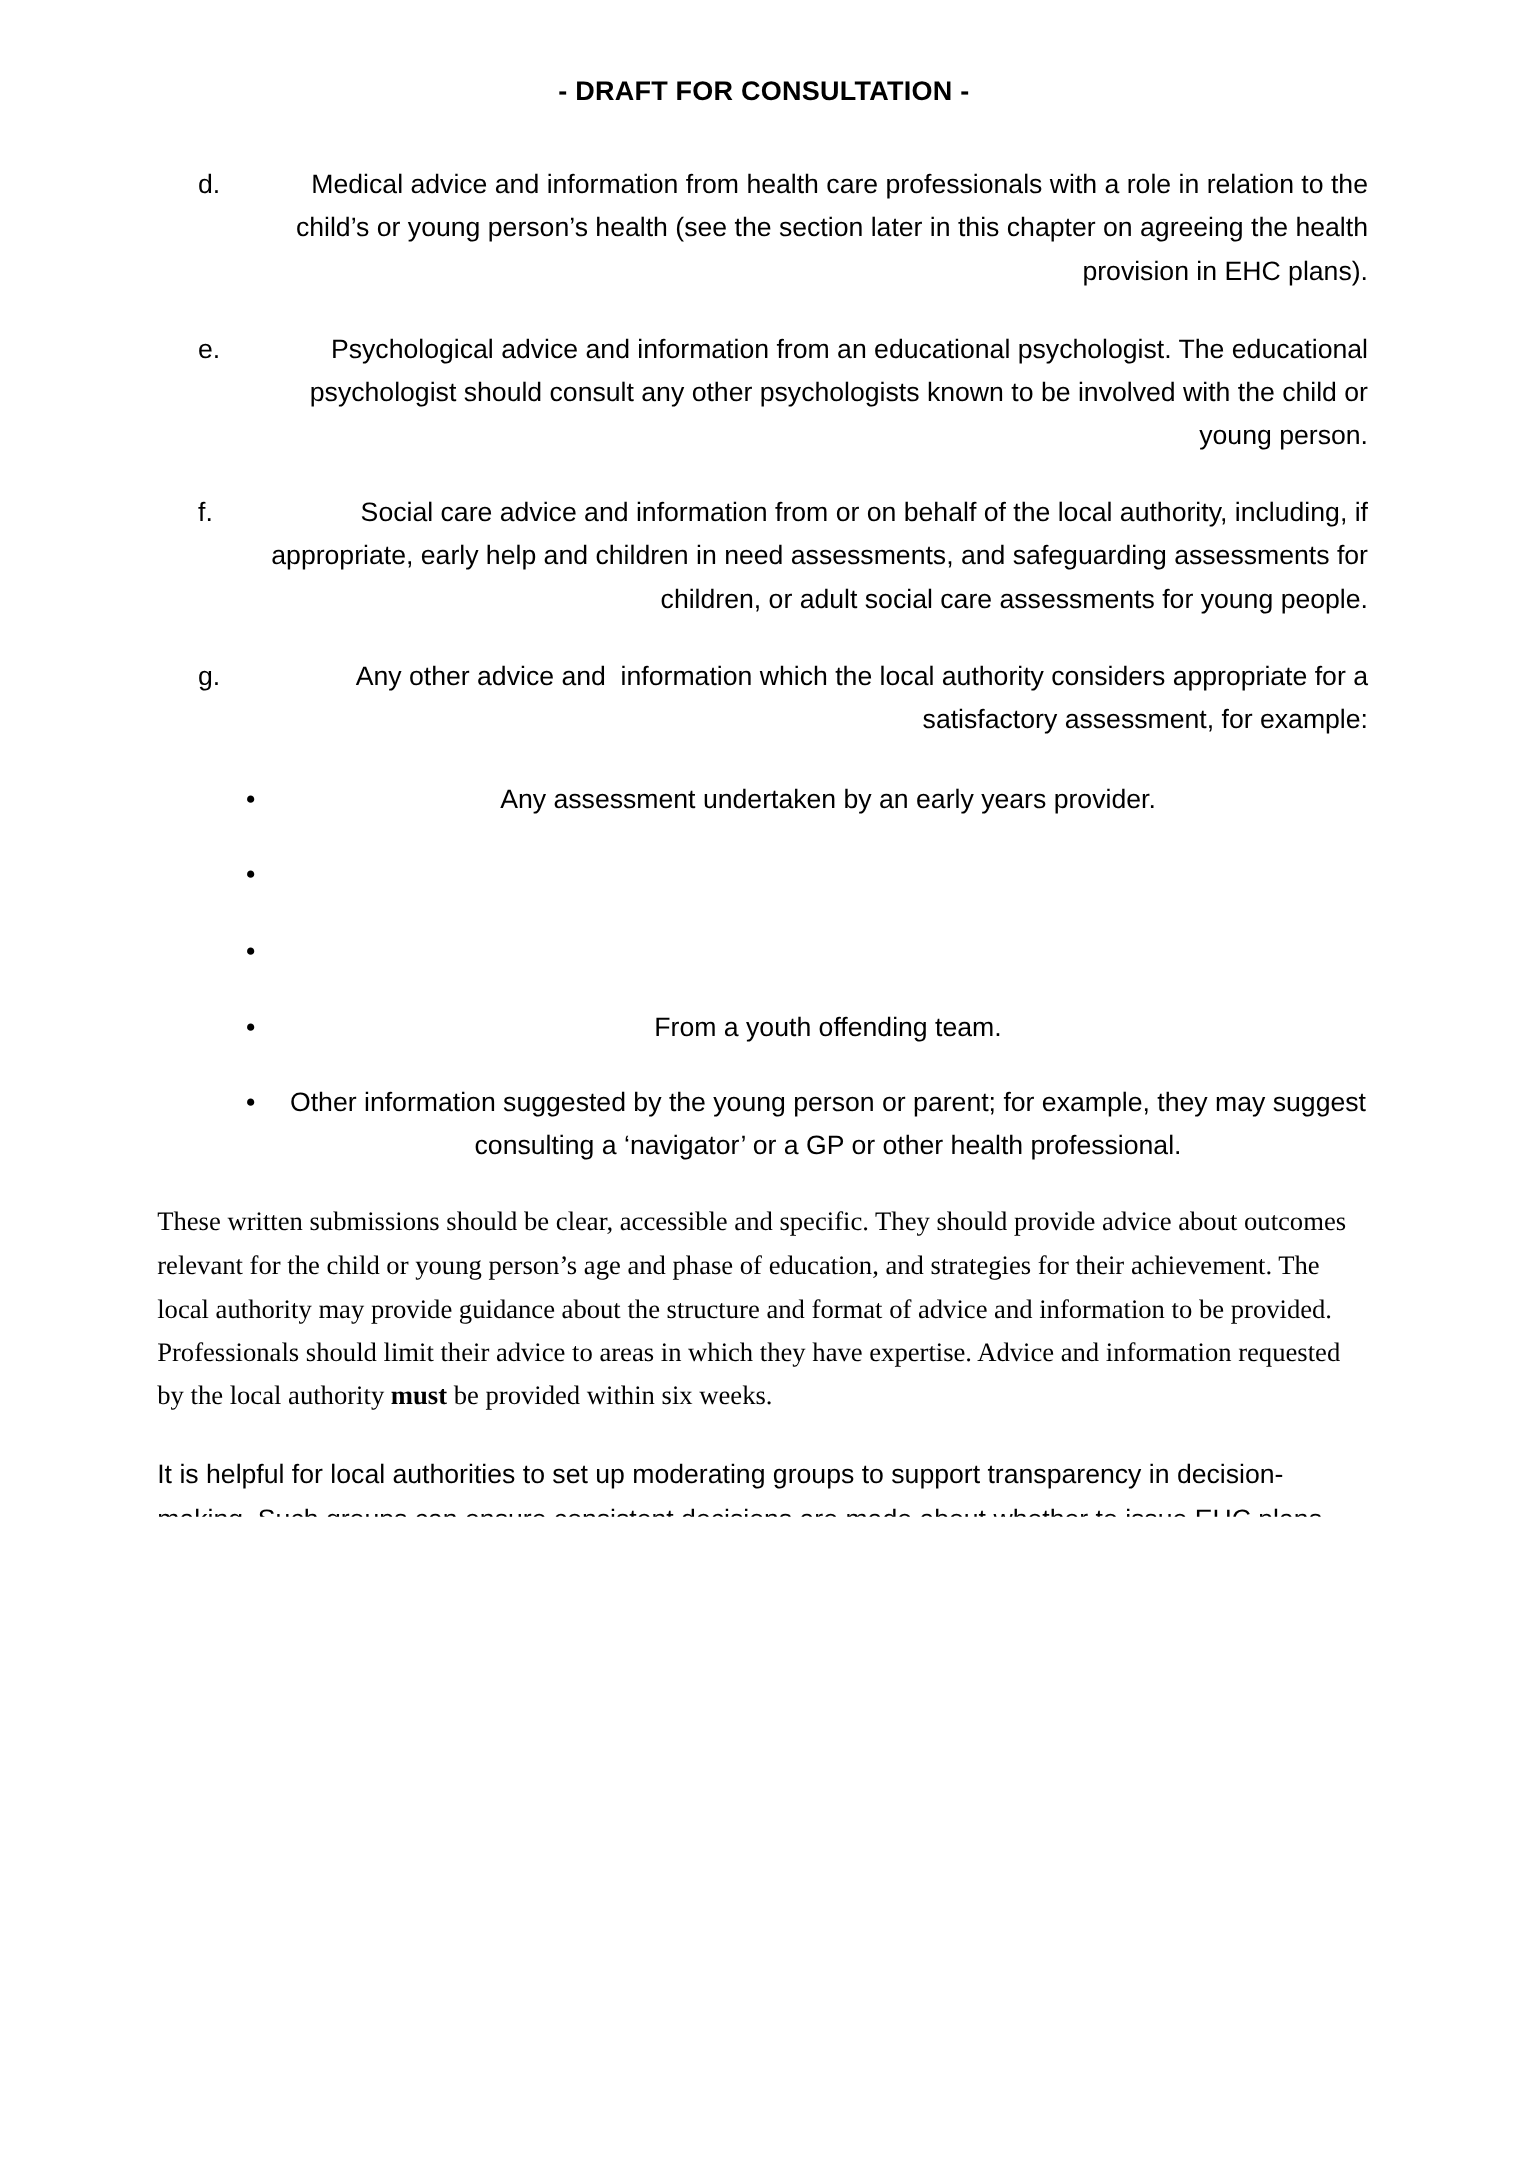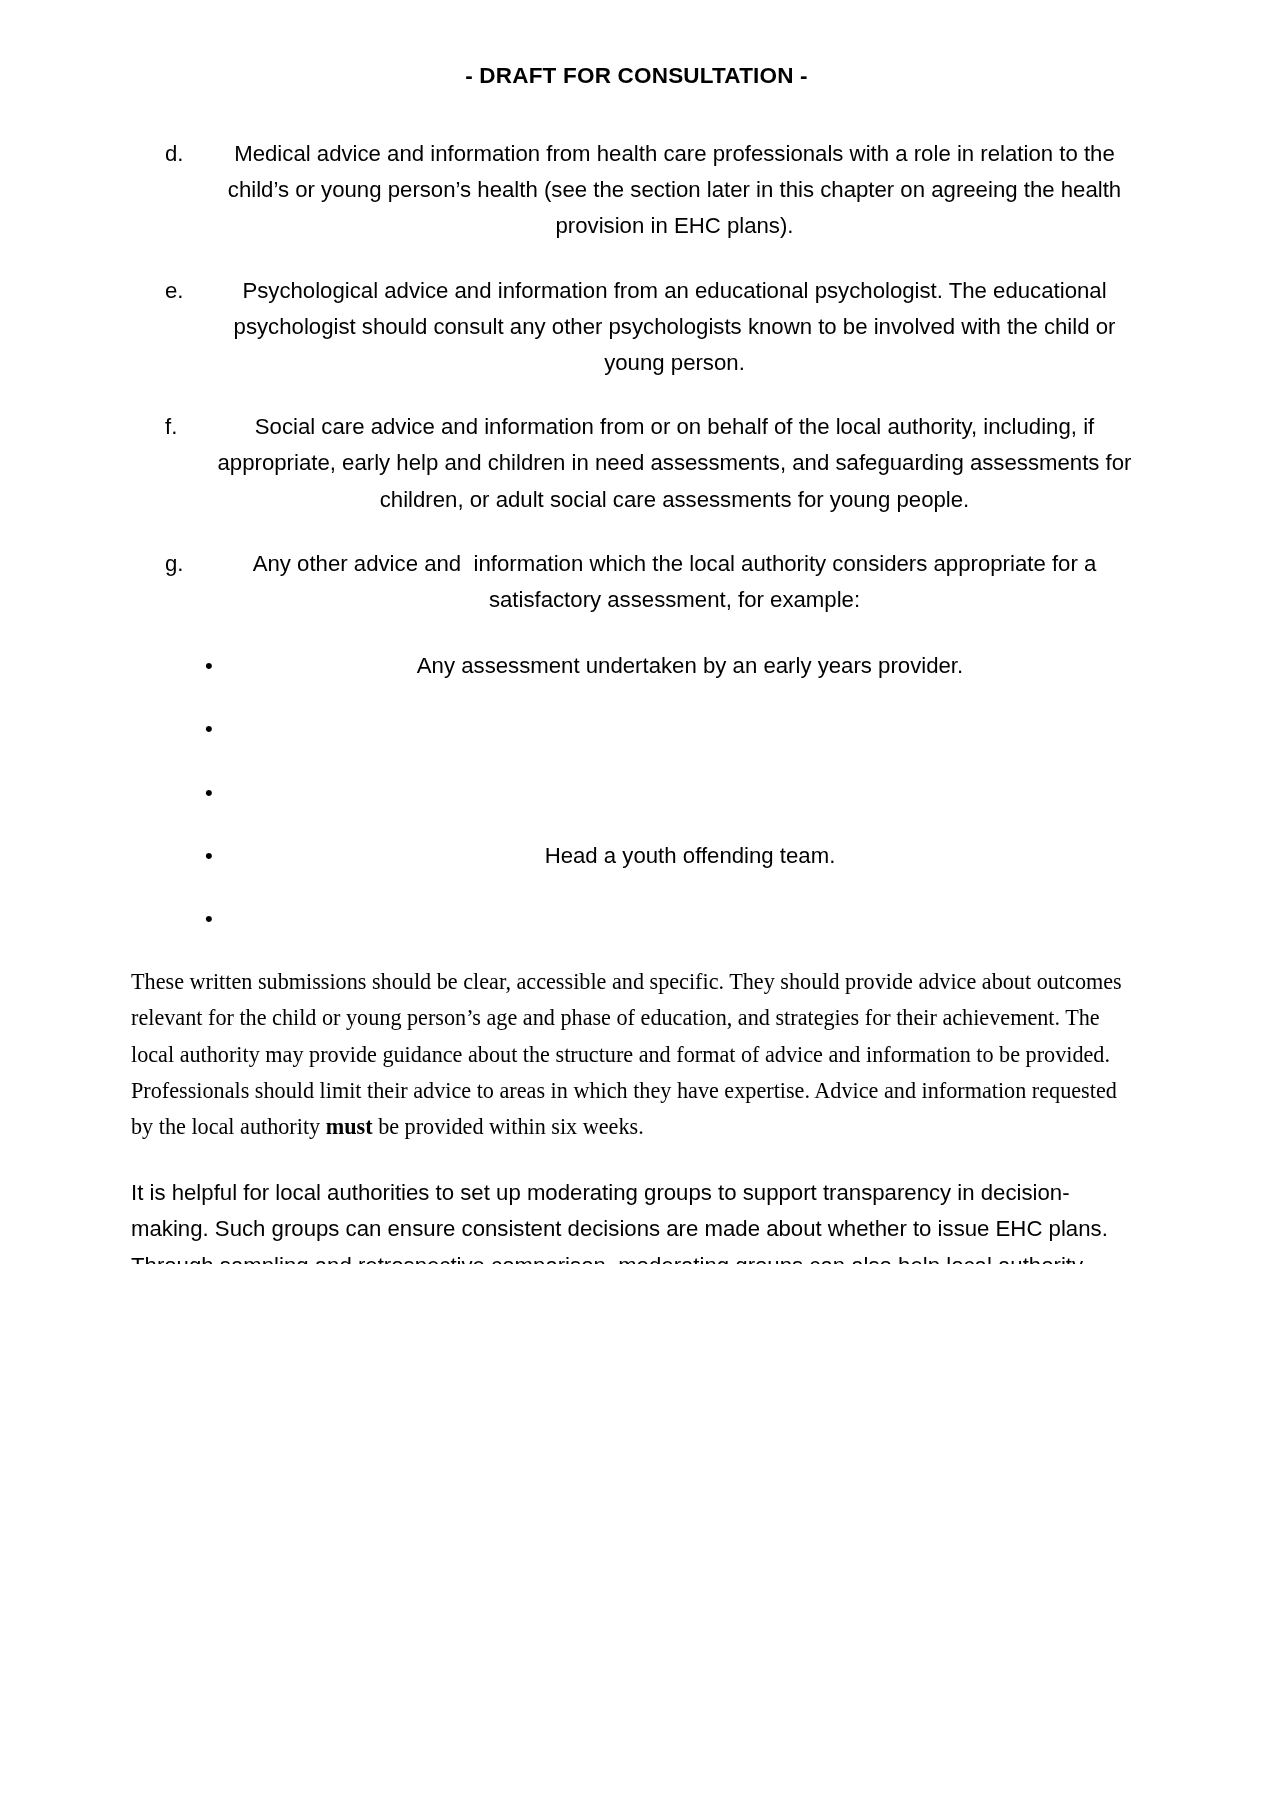--- a/index.html
+++ b/index.html
@@ -51,21 +51,21 @@
     width: 44px;
     font-size: 22.2px;
     line-height: 36.2px;
     margin-left: 34px;
     text-align: left;
   }
   .alpha-text {
     flex: 1 1 auto;
     font-size: 22.2px;
     line-height: 36.2px;
-    text-align: center;
+    text-align: right;
     white-space: pre-wrap;
   }
   
   .bullet-list {
     margin: 0;
     padding: 0;
     list-style: none;
     margin-top: 30px;
   }
   .bullet-item {
@@ -143,24 +143,25 @@
         <span class="bullet-text">Any assessment undertaken by an early years provider.</span>
       </li>
       <li class="bullet-item">
         <span class="bullet-marker">•</span>
       </li>
       <li class="bullet-item">
         <span class="bullet-marker">•</span>
       </li>
       <li class="bullet-item">
         <span class="bullet-marker">•</span>
-        <span class="bullet-text">Head a youth offending team.</span>
+        <span class="bullet-text">From a youth offending team.</span>
       </li>
       <li class="bullet-item">
         <span class="bullet-marker">•</span>
+        <span class="bullet-text">Other information suggested by the young person or parent; for example, they may suggest consulting a ‘navigator’ or a GP or other health professional.</span>
       </li>
     </ul>
 
     <p class="body-para first"><span>These written submissions should be clear, accessible and specific. They should provide advice about outcomes relevant for the child or young person’s age and phase of education, and strategies for their achievement. The local authority may provide guidance about the structure and format of advice and information to be provided. Professionals should limit their advice to areas in which they have expertise. Advice and information requested by the local authority </span><span class="bold">must</span><span> be provided within six weeks.</span></p>
 
     <p class="body-para">It is helpful for local authorities to set up moderating groups to support transparency in decision-making. Such groups can ensure consistent decisions are made about whether to issue EHC plans. Through sampling and retrospective comparison, moderating groups can also help local authority practice to become more robust and</p>
 
   </div>
 
   <div class="page-number">101</div>

